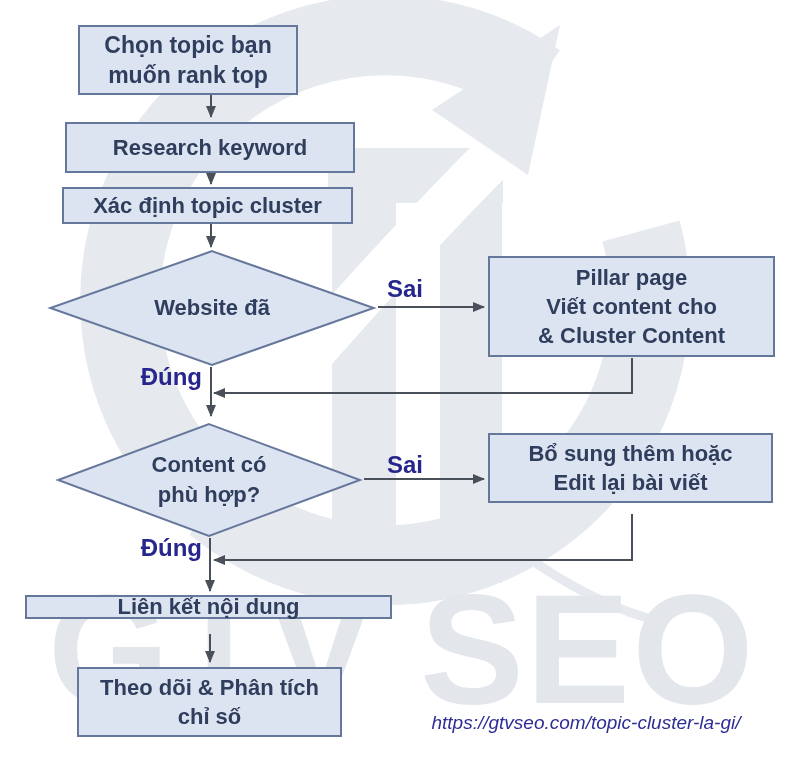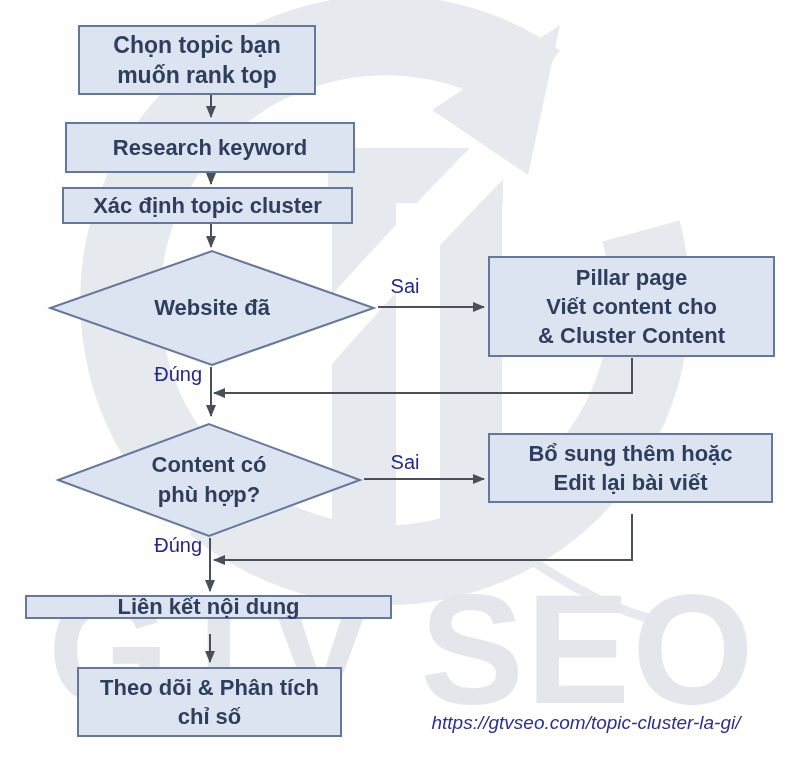--- a/index.html
+++ b/index.html
@@ -40,21 +40,21 @@
     position:absolute;display:flex;align-items:center;justify-content:center;z-index:3;
   }
   .diamond svg{position:absolute;left:0;top:0;width:100%;height:100%;}
   .diamond polygon{fill:var(--node-fill);stroke:var(--node-border);stroke-width:2;}
   .dtext{
     position:relative;z-index:1;color:var(--node-text);font-weight:bold;
     text-align:center;font-size:22px;line-height:1.35;
   }
   .edge-label{
     position:absolute;z-index:3;color:var(--edge-label-text);
-    font-weight:normal;font-size:20px;
+    font-weight:bold;font-size:24px;
   }
   .edge-label.right{text-align:right;}
   .edge-label.center{text-align:center;}
   .source-url{
     position:absolute;z-index:3;left:400px;top:712px;width:372px;
     text-align:center;font-style:italic;font-size:19px;color:var(--url-text);
   }
 </style>
 </head>
 <body>
@@ -83,21 +83,21 @@
     <path class="conn" d="M211 224 V247" marker-end="url(#ah)"></path>
     <path class="conn" d="M378 307 H484" marker-end="url(#ah)"></path>
     <path class="conn" d="M211 367 V416" marker-end="url(#ah)"></path>
     <path class="conn" d="M632 358 V393 H214" marker-end="url(#ah)"></path>
     <path class="conn" d="M364 479 H484" marker-end="url(#ah)"></path>
     <path class="conn" d="M632 514 V560 H214" marker-end="url(#ah)"></path>
     <path class="conn" d="M210 538 V591" marker-end="url(#ah)"></path>
     <path class="conn" d="M210 634 V662" marker-end="url(#ah)"></path>
   </svg>
 
-  <div class="node big" style="left:78px;top:25px;width:238px;height:70px;">
+  <div class="node big" style="left:78px;top:25px;width:220px;height:70px;">
     <span>Chọn topic bạn</span>
     <span>muốn rank top</span>
   </div>
 
   <div class="node" style="left:65px;top:122px;width:290px;height:51px;">
     <span>Research keyword</span>
   </div>
 
   <div class="node" style="left:62px;top:187px;width:291px;height:37px;">
     <span>Xác định topic cluster</span>

